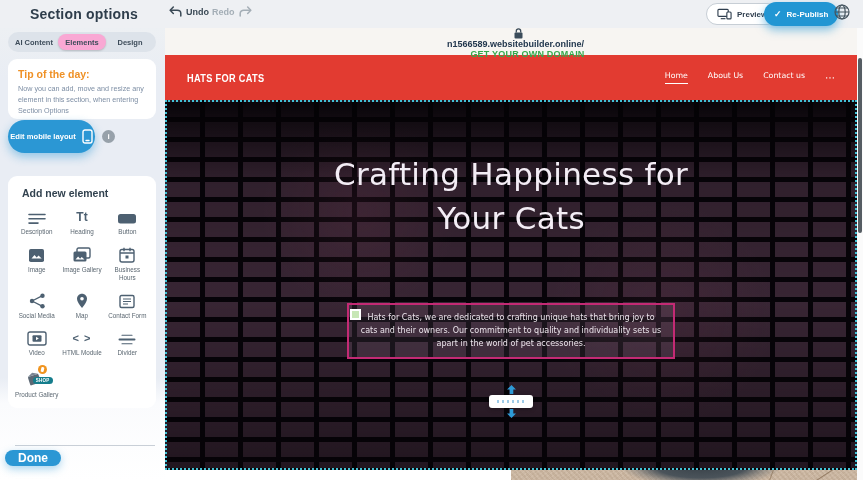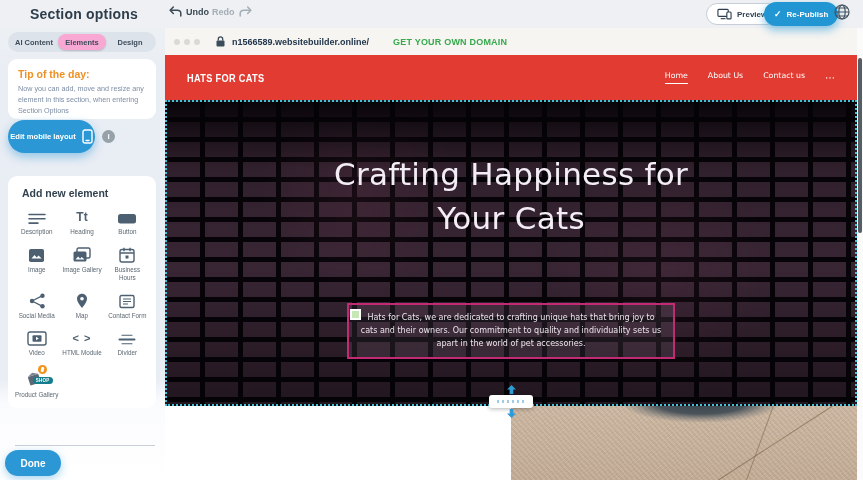--- a/index.html
+++ b/index.html
@@ -33,38 +33,38 @@
   .el { display:flex; flex-direction:column; align-items:center; gap:3px; cursor:pointer; }
   .el-icon { height:17px; display:flex; align-items:flex-end; justify-content:center; }
   .el-glyph { font-size:12px; font-weight:bold; color:#4d6071; line-height:15px; }
   .el-glyph.code { font-size:11px; letter-spacing:1px; }
   .el-label { font-size:6.3px; color:#5b6771; text-align:center; line-height:1.35; max-width:44px; }
   .product-icon { position:relative; width:26px; height:20px; }
   .shop-pill { position:absolute; left:9px; top:9px; background:#157d8c; color:#fff; font-size:4.5px; font-weight:bold; padding:1px 3px; border-radius:5px; letter-spacing:.3px; }
   .new-badge { position:absolute; left:14px; top:-3px; width:9px; height:9px; border-radius:50%; background:#f0941f; }
   .new-badge::after { content:""; position:absolute; left:3px; top:2px; width:3px; height:5px; background:#fff; border-radius:1px; transform:rotate(12deg); }
   .sidebar-divider { position:absolute; left:15px; top:417px; width:140px; height:1px; background:#c9cfd7; }
-  .done-btn { position:absolute; left:5px; top:422px; width:56px; height:26px; border-radius:14px; background:#2b97d4; color:#fff; font-size:10px; font-weight:bold; border:none; box-shadow:0 3px 8px rgba(43,151,212,.4); cursor:pointer; }
+  .done-btn { position:absolute; left:5px; top:422px; width:56px; height:16px; border-radius:14px; background:#2b97d4; color:#fff; font-size:12px; font-weight:bold; border:none; box-shadow:0 3px 8px rgba(43,151,212,.4); cursor:pointer; }
 
   
   .preview { position:absolute; left:165px; top:28px; width:692px; height:452px; background:#fff; z-index:10; }
-  .browser-bar { height:27px; background:#f7f5f2; display:flex; align-items:center; padding-left:9px; }
+  .browser-bar { height:27px; background:#f7f5f2; display:flex; align-items:center; padding-left:9px;flex-direction:column; }
   .dot { width:6px; height:6px; border-radius:50%; background:#dbd9d4; margin-right:4px; }
   .lock-icon { margin:0 7px 0 12px; display:flex; }
   .url-text { font-size:9px; font-weight:bold; color:#22374e; }
   .domain-cta { font-size:9px; font-weight:bold; color:#35a94c; margin-left:24px; letter-spacing:.2px; cursor:pointer; }
 
   .site-header { height:45px; background:#e23b31; display:flex; align-items:center; padding:0 22px; }
   .site-logo { color:#fff; font-size:11.5px; font-weight:bold; letter-spacing:.4px; transform:scaleX(.8); transform-origin:left center; white-space:nowrap; cursor:pointer; }
   .site-nav { margin-left:auto; display:flex; align-items:center; gap:20px; }
   .nav-item { color:#fff; font-size:7.8px; text-decoration:none; padding-bottom:3px; border-bottom:1px solid transparent; cursor:pointer; font-family:"DejaVu Sans",sans-serif; }
   .nav-item.active { border-bottom:1px solid #fff; }
   .nav-more { color:#fff; font-size:10px; cursor:pointer; }
 
-  .hero { position:relative; height:306px; border:2px dotted #43c2d6; overflow:hidden;
+  .hero { position:relative; height:370px; border:2px dotted #43c2d6; overflow:hidden;
     background-color:#070409;
     background-image:
       linear-gradient(180deg, rgba(4,2,5,.92) 0%, rgba(4,2,5,.25) 22%, rgba(4,2,5,.12) 55%, rgba(4,2,5,.5) 100%),
       radial-gradient(circle 140px at 28% 30%, rgba(150,70,100,.16), transparent 70%),
       radial-gradient(circle 160px at 72% 58%, rgba(130,60,90,.14), transparent 70%),
       repeating-linear-gradient(90deg, rgba(7,4,9,0) 0 33px, #070409 33px 38px),
       repeating-linear-gradient(180deg, #3f2a3a 0 15px, #070409 15px 20px);
   }
   .hero-heading { position:absolute; top:50px; left:50%; transform:translateX(-50%); width:400px; text-align:center; font-size:31px; font-weight:normal; color:#f3edf5; line-height:1.42; font-family:"DejaVu Sans",sans-serif; letter-spacing:.3px; }
   .hero-sub { position:absolute; top:152px; left:0; width:100%; text-align:center; font-size:18px; color:#d9cfdb; font-family:"DejaVu Sans",sans-serif; }

